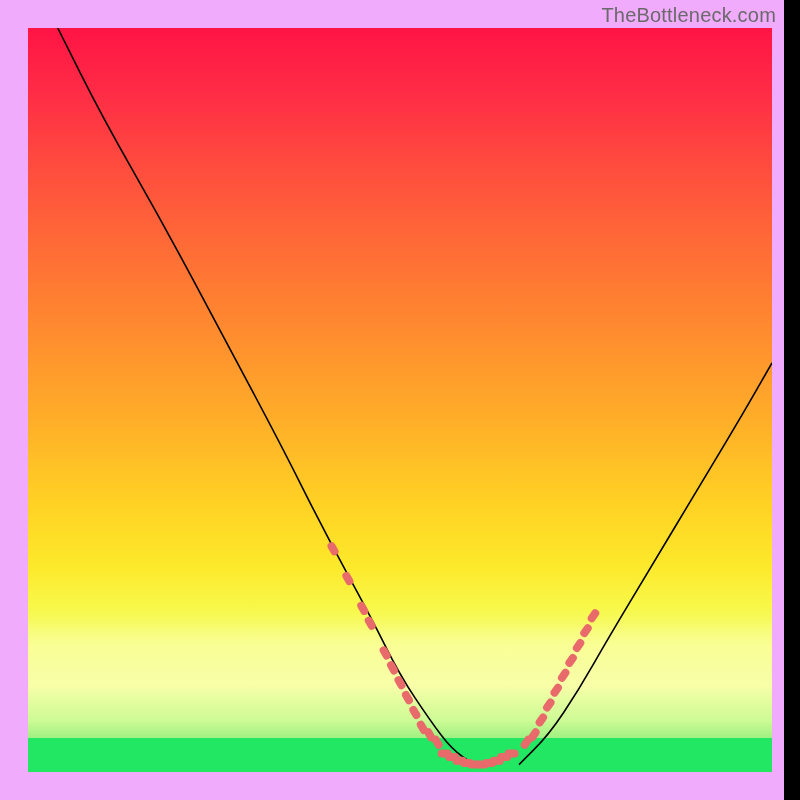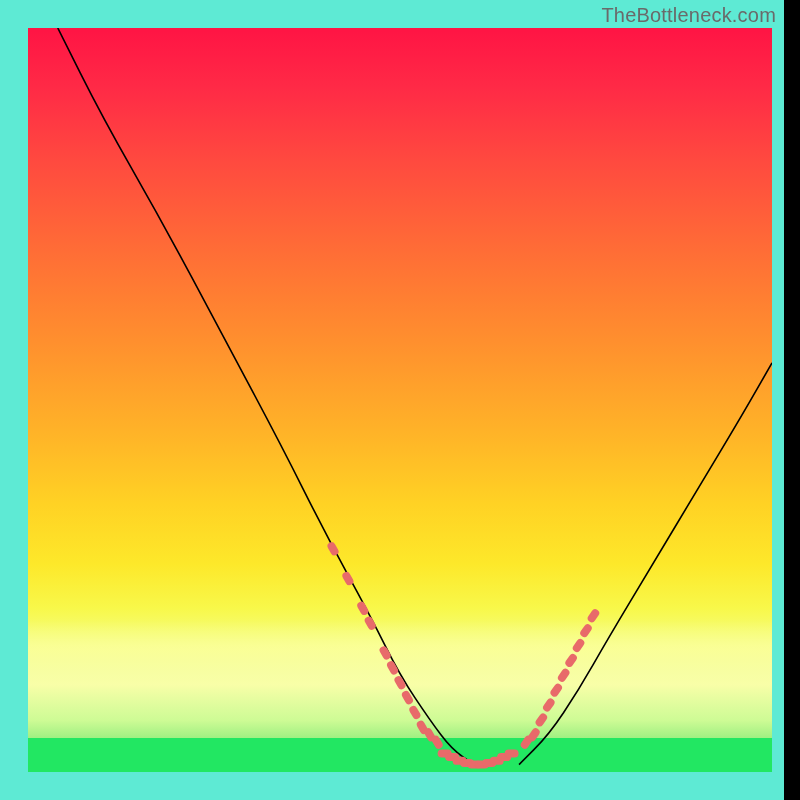--- a/index.html
+++ b/index.html
@@ -8,21 +8,21 @@
     width: 800px;
     height: 800px;
     background: #000;
     overflow: hidden;
     font-family: Arial, Helvetica, sans-serif;
   }
   .frame {
     position: relative;
     width: 784px;
     height: 800px;
-    background: #5eead4;
+    background: #f0abfc;
   }
   .watermark {
     position: absolute;
     top: 4px;
     right: 8px;
     color: #6a6a6a;
     font-size: 20px;
     font-weight: 500;
     letter-spacing: 0.2px;
     z-index: 40;

